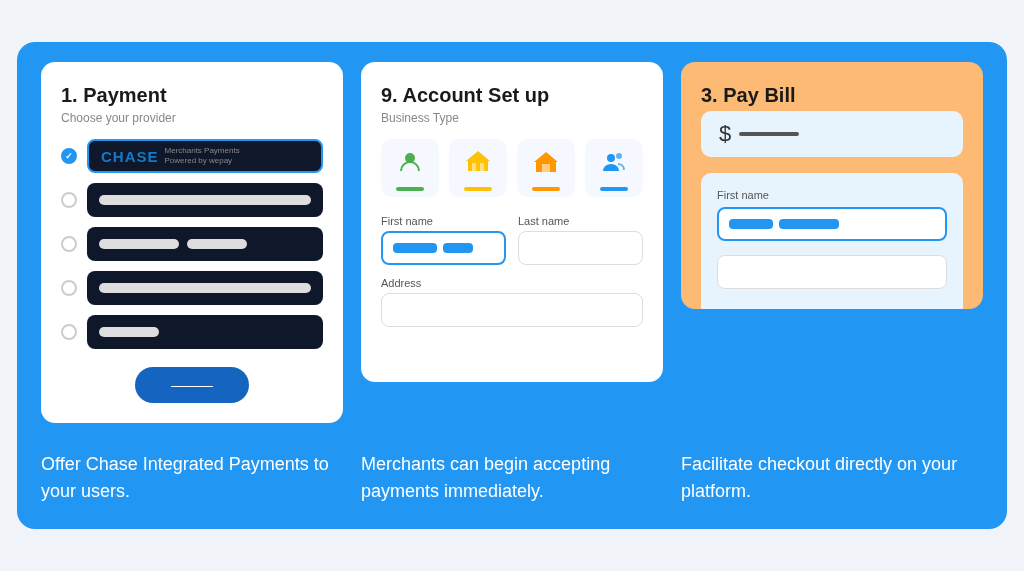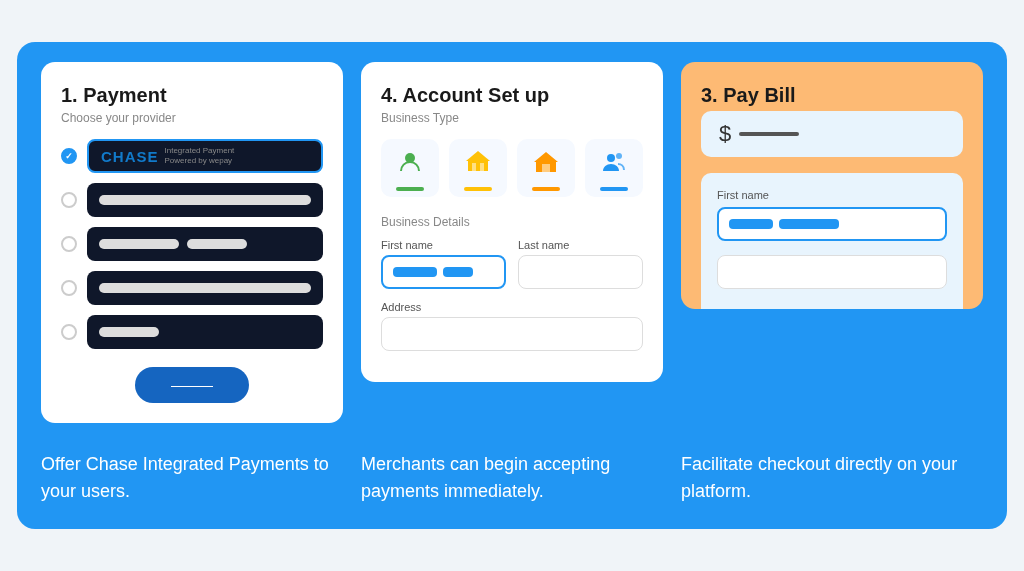--- a/index.html
+++ b/index.html
@@ -265,21 +265,21 @@
 
     <div class="card">
       <div class="card-title">1. Payment</div>
       <div class="card-subtitle">Choose your provider</div>
 
       <div class="provider-option">
         <div class="radio-circle selected"></div>
         <div class="provider-bar selected">
           <span class="chase-logo">CHASE</span>
           <div class="chase-sub">
-            <div>Integrated Payment</div>
+            <div>Merchants Payments</div>
             <div>Powered by wepay</div>
           </div>
         </div>
       </div>
 
       <div class="provider-option">
         <div class="radio-circle"></div>
         <div class="provider-bar">
           <div class="placeholder-bar long"></div>
         </div>
@@ -306,21 +306,21 @@
           <div class="placeholder-bar short"></div>
         </div>
       </div>
 
       <button class="next-btn">
         <span>———</span>
       </button>
     </div>
 
     <div class="card">
-      <div class="card-title">4. Account Set up</div>
+      <div class="card-title">9. Account Set up</div>
       <div class="card-subtitle">Business Type</div>
 
       <div class="business-types">
         <div class="business-type-item">
           <div class="biz-icon" style="color:#4CAF50;">
             <svg width="26" height="26" viewBox="0 0 26 26">
                 <circle cx="13" cy="9" r="5" fill="#4CAF50"></circle>
                 <path d="M4 22c0-5 4-9 9-9s9 4 9 9" stroke="#4CAF50" stroke-width="2" fill="none"></path>
               </svg>
           </div>
@@ -352,21 +352,20 @@
                 <circle cx="10" cy="9" r="4" fill="#2196F3"></circle>
                 <circle cx="18" cy="7" r="3" fill="#2196F3" opacity="0.7"></circle>
                 <path d="M2 22c0-4 3.5-7 8-7s8 3 8 7" fill="#2196F3"></path>
                 <path d="M17 15c3 0 6 2 6 6" stroke="#2196F3" stroke-width="2" fill="none" opacity="0.7"></path>
               </svg>
           </div>
           <div class="biz-stripe stripe-blue"></div>
         </div>
       </div>
 
-      <div class="business-details-label">Business Details</div>
 
       <div class="form-row">
         <div class="form-group">
           <label class="form-label">First name</label>
           <div class="form-input-filled">
             <div class="input-block" style="width:44px;"></div>
             <div class="input-block" style="width:30px;"></div>
           </div>
         </div>
         <div class="form-group">

